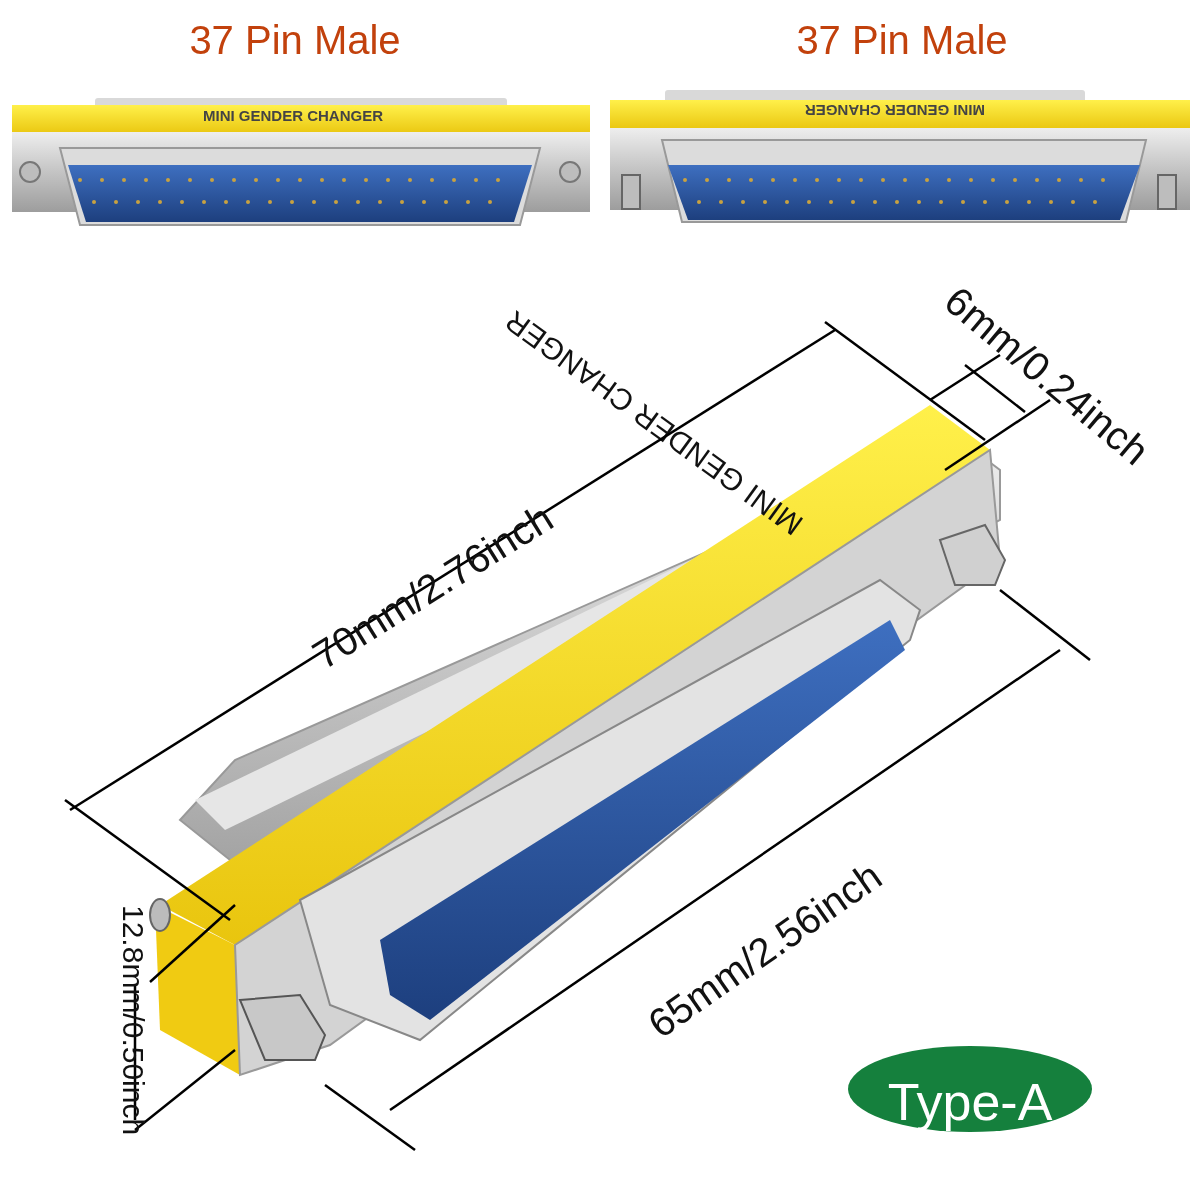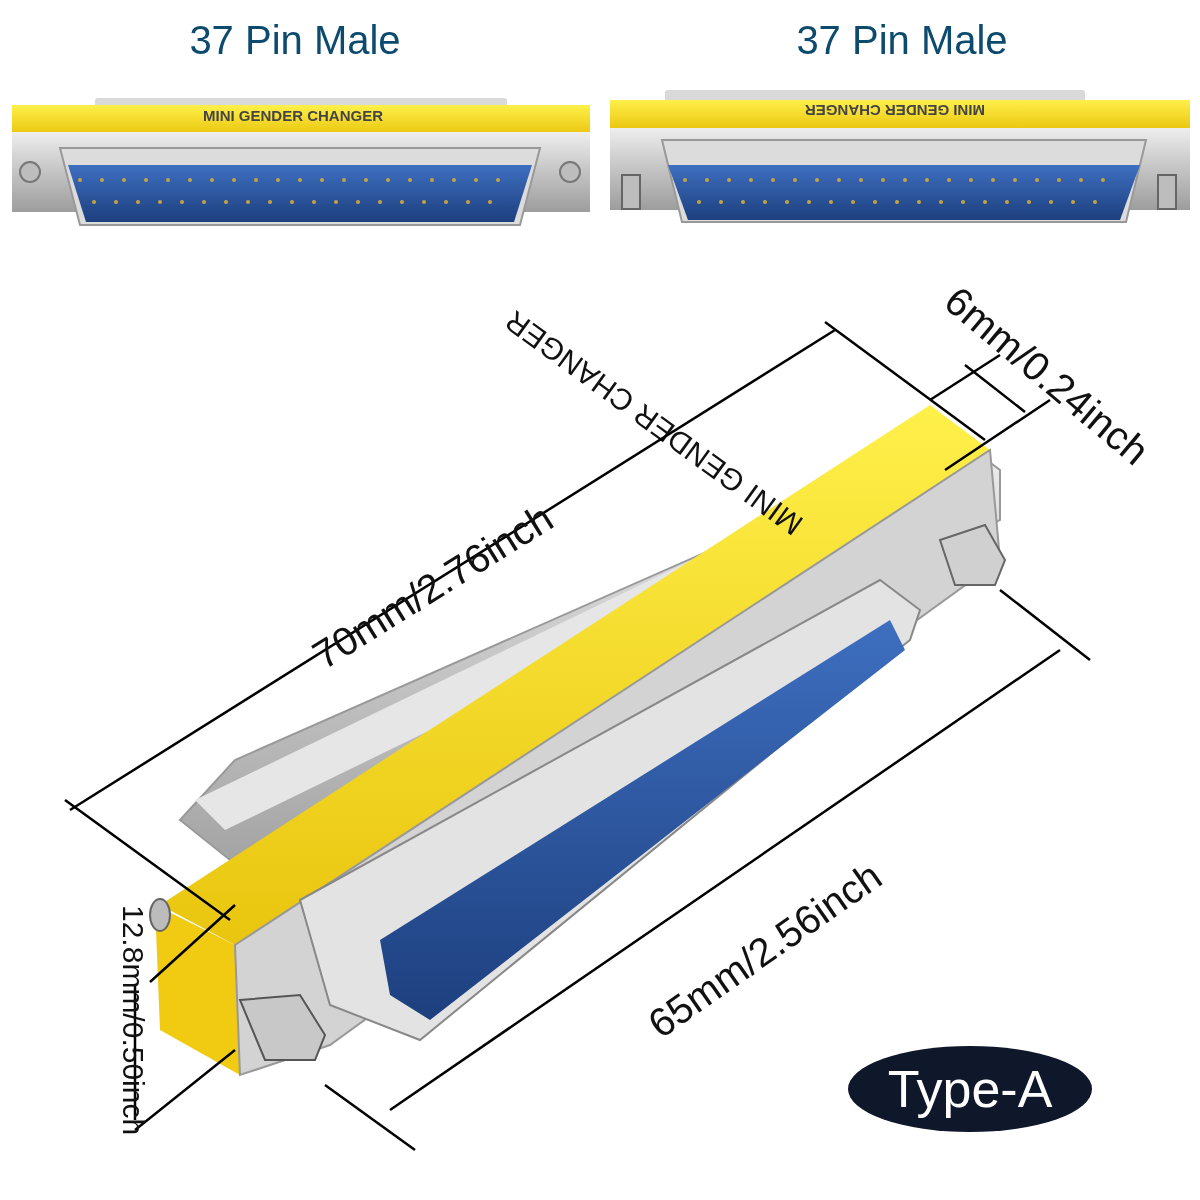--- a/index.html
+++ b/index.html
@@ -1,21 +1,21 @@
 <!DOCTYPE html>
 <html><head>
 <meta charset="utf-8">
 <style>
   html,body{margin:0;padding:0;background:#ffffff;}
   body{width:1200px;height:1200px;position:relative;overflow:hidden;font-family:"Liberation Sans",sans-serif;}
-  .title{position:absolute;top:18px;font-size:40px;color:#0c4a6e;text-align:center;width:500px;}
+  .title{position:absolute;top:18px;font-size:40px;color:#c2410c;text-align:center;width:500px;}
   #t1{left:45px;}
   #t2{left:652px;}
   .dimtext{position:absolute;font-size:40px;color:#111;white-space:nowrap;transform-origin:0 0;}
-  .badge{position:absolute;left:848px;top:1046px;width:244px;height:86px;border-radius:50%;background:#0f172a;display:flex;align-items:center;justify-content:center;}
+  .badge{position:absolute;left:848px;top:1046px;width:244px;height:86px;border-radius:50%;background:#15803d;display:flex;align-items:flex-end;justify-content:center;}
   .badge span{color:#fff;font-size:52px;}
   svg{position:absolute;left:0;top:0;}
 </style>
 </head>
 <body>
 
 <div id="t1" class="title">37 Pin Male</div>
 <div id="t2" class="title">37 Pin Male</div>
 
 <svg width="1200" height="1200" viewBox="0 0 1200 1200">

